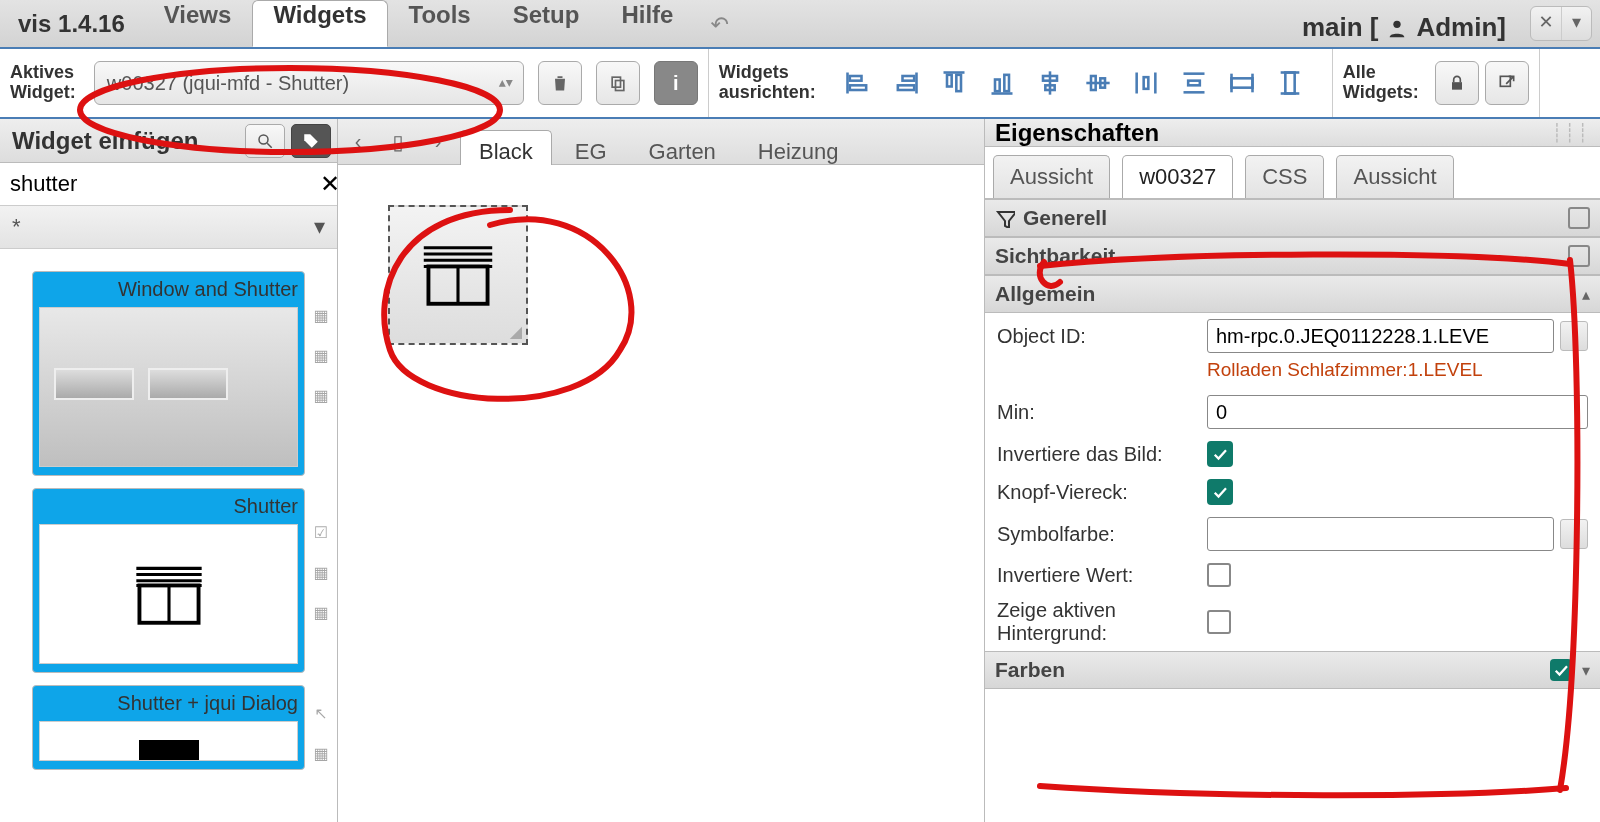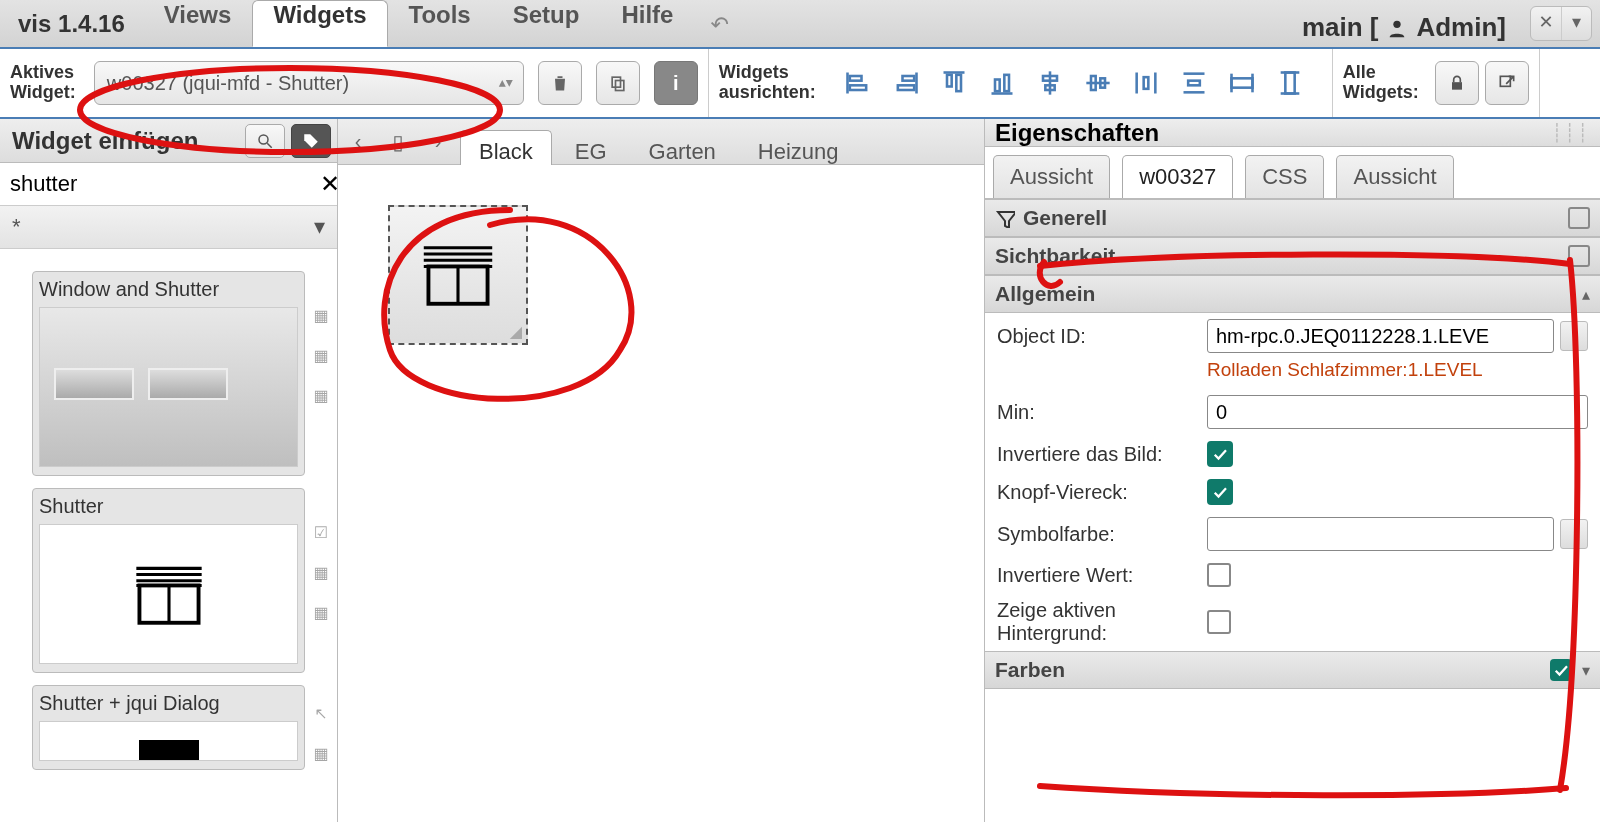--- a/index.html
+++ b/index.html
@@ -34,21 +34,21 @@
 
 .leftpane { width:338px; border-right:1px solid #bbb; display:flex; flex-direction:column; }
 .leftpane .hdr { display:flex; align-items:center; border-bottom:1px solid #bbb; background:linear-gradient(#eee,#ddd); height:44px; }
 .leftpane .hdr h2 { font-size:24px; font-weight:700; padding:0 12px; color:#333; flex:1;}
 .leftpane .hdr .hbtn { width:40px; height:34px; border:1px solid #aaa; border-radius:5px; background:linear-gradient(#f8f8f8,#e6e6e6); margin-right:6px; display:flex; align-items:center; justify-content:center;}
 .searchrow { display:flex; align-items:center; border-bottom:1px solid #ccc; }
 .searchrow input { flex:1; border:none; font-size:22px; padding:8px 10px; outline:none;}
 .searchrow .clear { font-size:24px; padding:0 12px; cursor:pointer;}
 .filterrow { border-bottom:1px solid #ccc; background:linear-gradient(#f2f2f2,#e3e3e3); padding:8px 12px; font-size:22px; color:#555; display:flex; justify-content:space-between;}
 .widgetlist { overflow:auto; padding:10px; }
-.wcard { border:1px solid #bbb; border-radius:4px; margin:12px 22px; background:#e5e5e5; padding:6px 6px 8px 6px; text-align:left; position:relative;}
+.wcard { border:1px solid #bbb; border-radius:4px; margin:12px 22px; background:#0ea5e9; padding:6px 6px 8px 6px; text-align:right; position:relative;}
 .wcard .wtitle { font-size:20px; color:#333; margin-bottom:6px;}
 .wcard .preview { height:160px; background:linear-gradient(#e8e8e8,#bfbfbf); position:relative; border:1px solid #ccc;}
 .wcard .preview.small { height:140px; background:#fff;}
 .wcard .sidetools { position:absolute; right:-34px; top:26px; display:flex; flex-direction:column; gap:6px;}
 .wcard .sidetools div{ width:34px; height:34px; opacity:0.35; display:flex; align-items:center; justify-content:center;}
 
 
 .centerpane { flex:1; display:flex; flex-direction:column; }
 .center-tabs { display:flex; align-items:center; height:46px; border-bottom:1px solid #bbb; background:linear-gradient(#eee,#ddd);}
 .center-tabs .nbtn { width:40px; text-align:center; font-size:20px; color:#666;}

